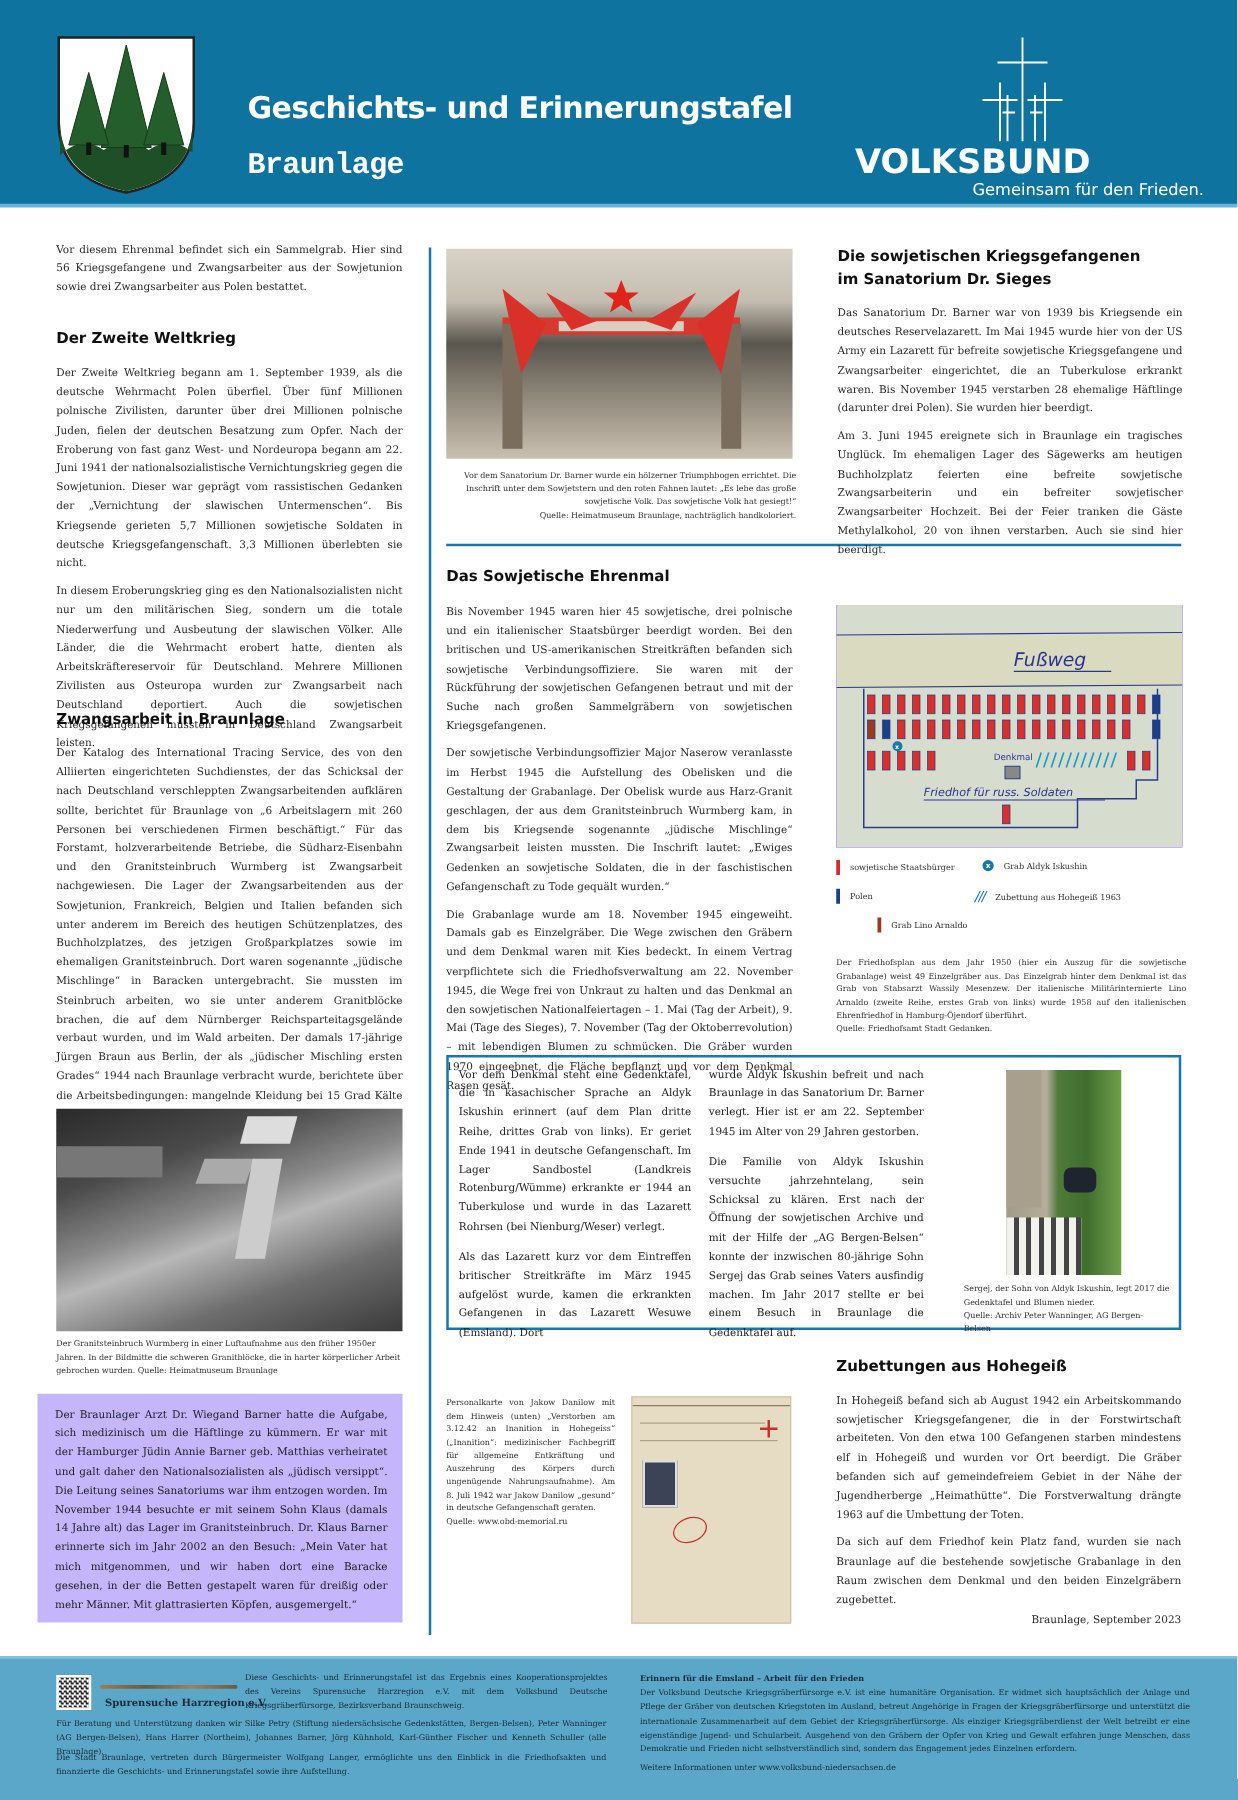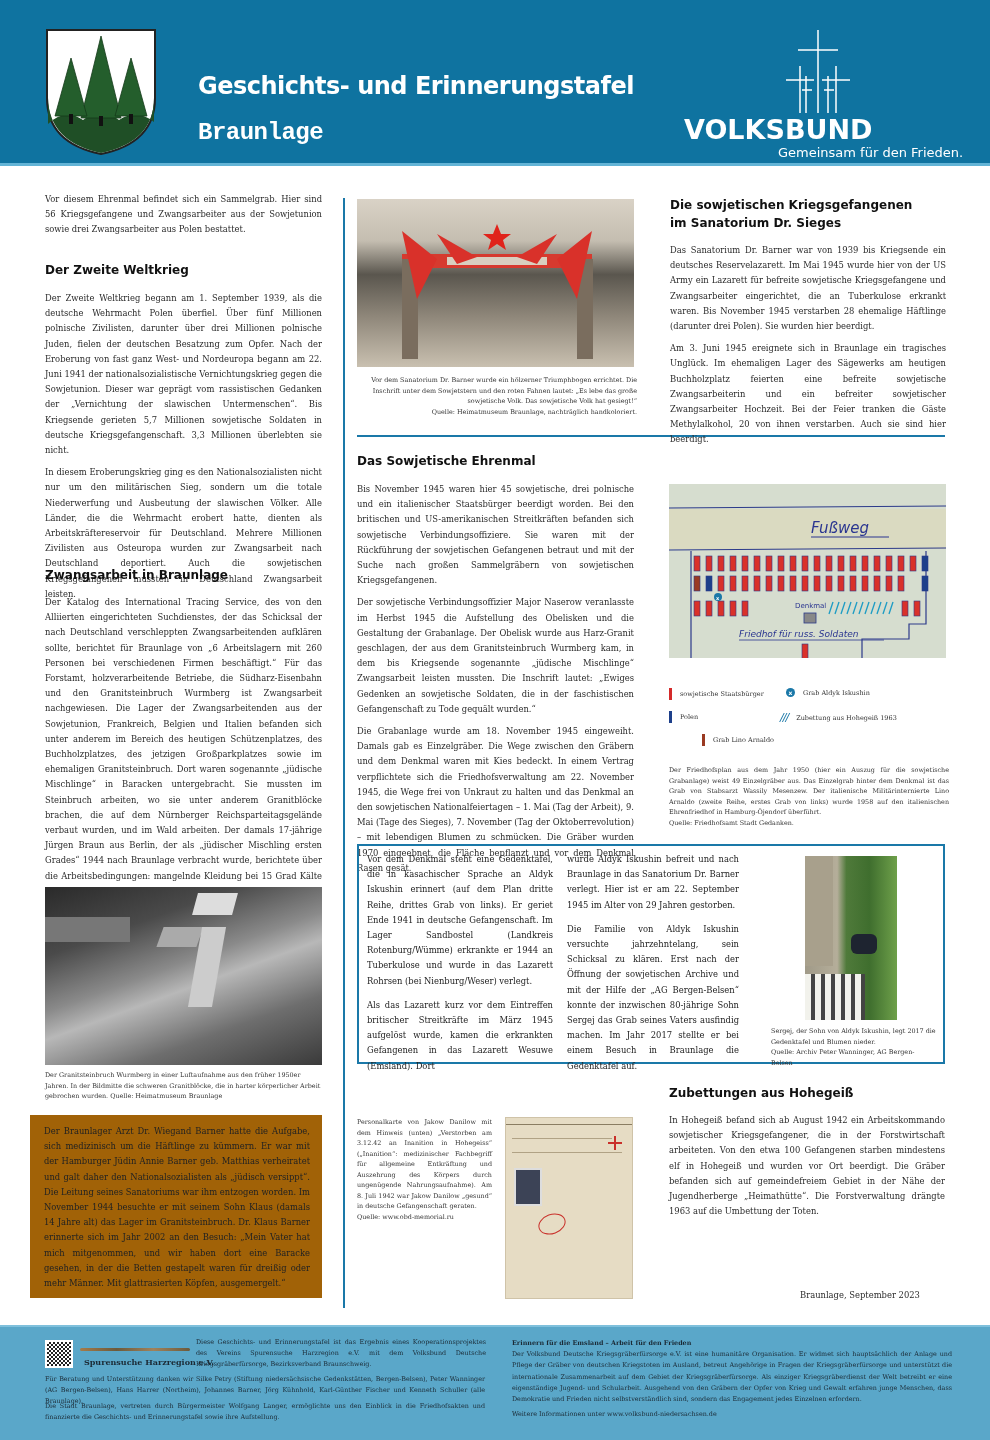--- a/index.html
+++ b/index.html
@@ -19,21 +19,21 @@
 
   .vline { position: absolute; width: 2px; background: #1a78a8; }
   .hline { position: absolute; height: 2px; background: #1a78a8; }
 
   .txt { position: absolute; font-size: 8.4px; line-height: 15.2px; text-align: justify; color: #2a2a2a; }
   .txt p { margin-bottom: 7px; }
   .h2 { position: absolute; font-family: "DejaVu Sans", sans-serif; font-weight: bold; font-size: 12px; color: #111; line-height: 18px; }
   .cap { position: absolute; font-size: 6.4px; line-height: 10.5px; color: #333; }
 
   .photo { position: absolute; overflow: hidden; }
-  .infobox { position: absolute; left: 30px; top: 1115px; width: 292px; height: 183px; background: #a16207; padding: 9px 12px 0 14px; font-size: 8.4px; line-height: 15.2px; text-align: justify; color: #222; }
+  .infobox { position: absolute; left: 30px; top: 1115px; width: 292px; height: 183px; background: #c4b5fd; padding: 9px 12px 0 14px; font-size: 8.4px; line-height: 15.2px; text-align: justify; color: #222; }
 
   .iskbox { position: absolute; left: 357px; top: 844px; width: 588px; height: 220px; border: 2px solid #1a78a8; }
   .isk-col { position: absolute; top: 6px; font-size: 8.4px; line-height: 15.2px; text-align: justify; color: #222; }
   .isk-col p { margin-bottom: 9px; }
 
   .legend-item { position: absolute; font-size: 6.5px; color: #333; display: flex; align-items: center; gap: 8px; }
   .legend-swatch { width: 3px; height: 12px; }
 
   .footer { position: absolute; left: 0; top: 1325px; width: 990px; height: 115px; background: #5aa7c9; }
   .footer-line { position: absolute; left: 0; top: 1325px; width: 990px; height: 2px; background: #7fc0dc; }
@@ -165,21 +165,21 @@
 
 <div class="h2" style="left:670px; top:196px;">
   <div>Die sowjetischen Kriegsgefangenen</div>
   <div>im Sanatorium Dr. Sieges</div>
 </div>
 <div class="txt" style="left:670px; top:243px; width:276px;">
   <p>Das Sanatorium Dr. Barner war von 1939 bis Kriegsende ein deutsches Reservelazarett. Im Mai 1945 wurde hier von der US Army ein Lazarett für befreite sowjetische Kriegsgefangene und Zwangsarbeiter eingerichtet, die an Tuberkulose erkrankt waren. Bis November 1945 verstarben 28 ehemalige Häftlinge (darunter drei Polen). Sie wurden hier beerdigt.</p>
   <p>Am 3. Juni 1945 ereignete sich in Braunlage ein tragisches Unglück. Im ehemaligen Lager des Sägewerks am heutigen Buchholzplatz feierten eine befreite sowjetische Zwangsarbeiterin und ein befreiter sowjetischer Zwangsarbeiter Hochzeit. Bei der Feier tranken die Gäste Methylalkohol, 20 von ihnen verstarben. Auch sie sind hier beerdigt.</p>
 </div>
 
-<div class="photo" style="left:669px; top:484px; width:277px; height:174px; background:#8b5cf6;">
+<div class="photo" style="left:669px; top:484px; width:277px; height:194px; background:#8b5cf6;">
   <svg width="277" height="194" viewBox="0 0 277 194">
     <rect x="0" y="0" width="277" height="194" fill="#d6ddcf"></rect>
     <rect x="0" y="25" width="277" height="40" fill="#dcd9b8" opacity="0.6"></rect>
     <line x1="0" y1="24" x2="277" y2="22" stroke="#2c3a8a" stroke-width="1"></line>
     <line x1="0" y1="66" x2="277" y2="64" stroke="#2c3a8a" stroke-width="1"></line>
     <text x="142" y="49" font-family="DejaVu Sans, sans-serif" font-size="15" fill="#2a3590" font-style="italic">Fußweg</text>
     <line x1="142" y1="53" x2="220" y2="53" stroke="#2a3590" stroke-width="1"></line>
     <polyline points="22,67 22,178 193,178 193,155 240,155 240,140 257,140 257,67" fill="none" stroke="#2c3a8a" stroke-width="1.2"></polyline>
     <g id="row1">
       <rect x="25" y="72" width="6" height="15" fill="#d9312a" stroke="#2c3a8a" stroke-width="0.6"></rect>
@@ -278,22 +278,23 @@
 </div>
 
 <div class="cap" style="left:669px; top:765px; width:280px; text-align:justify;">
   <div>Der Friedhofsplan aus dem Jahr 1950 (hier ein Auszug für die sowjetische Grabanlage) weist 49 Einzelgräber aus. Das Einzelgrab hinter dem Denkmal ist das Grab von Stabsarzt Wassily Mesenzew. Der italienische Militärinternierte Lino Arnaldo (zweite Reihe, erstes Grab von links) wurde 1958 auf den italienischen Ehrenfriedhof in Hamburg-Öjendorf überführt.</div>
   <div>Quelle: Friedhofsamt Stadt Gedanken.</div>
 </div>
 
 <div class="h2" style="left:669px; top:1084px;">Zubettungen aus Hohegeiß</div>
 <div class="txt" style="left:669px; top:1113px; width:276px;">
   <p>In Hohegeiß befand sich ab August 1942 ein Arbeitskommando sowjetischer Kriegsgefangener, die in der Forstwirtschaft arbeiteten. Von den etwa 100 Gefangenen starben mindestens elf in Hohegeiß und wurden vor Ort beerdigt. Die Gräber befanden sich auf gemeindefreiem Gebiet in der Nähe der Jugendherberge „Heimathütte“. Die Forstverwaltung drängte 1963 auf die Umbettung der Toten.</p>
-</div>
-<div class="txt" style="left:800px; top:1288px; width:145px; text-align:left;">Braunlage, September 2023</div>
+  <p>Da sich auf dem Friedhof kein Platz fand, wurden sie nach Braunlage auf die bestehende sowjetische Grabanlage in den Raum zwischen dem Denkmal und den beiden Einzelgräbern zugebettet.</p>
+</div>
+<div class="txt" style="left:800px; top:1288px; width:145px; text-align:right;">Braunlage, September 2023</div>
 
 <div class="footer"></div>
 <div class="footer-line"></div>
 
 <div class="qr">
   <div style="width:24px;height:24px;background:repeating-conic-gradient(#222 0 25%,#fff 0 50%) 0 0/4px 4px;"></div>
 </div>
 <div class="sp-line"></div>
 <div class="sp-name">Spurensuche Harzregion e.V.</div>
 

